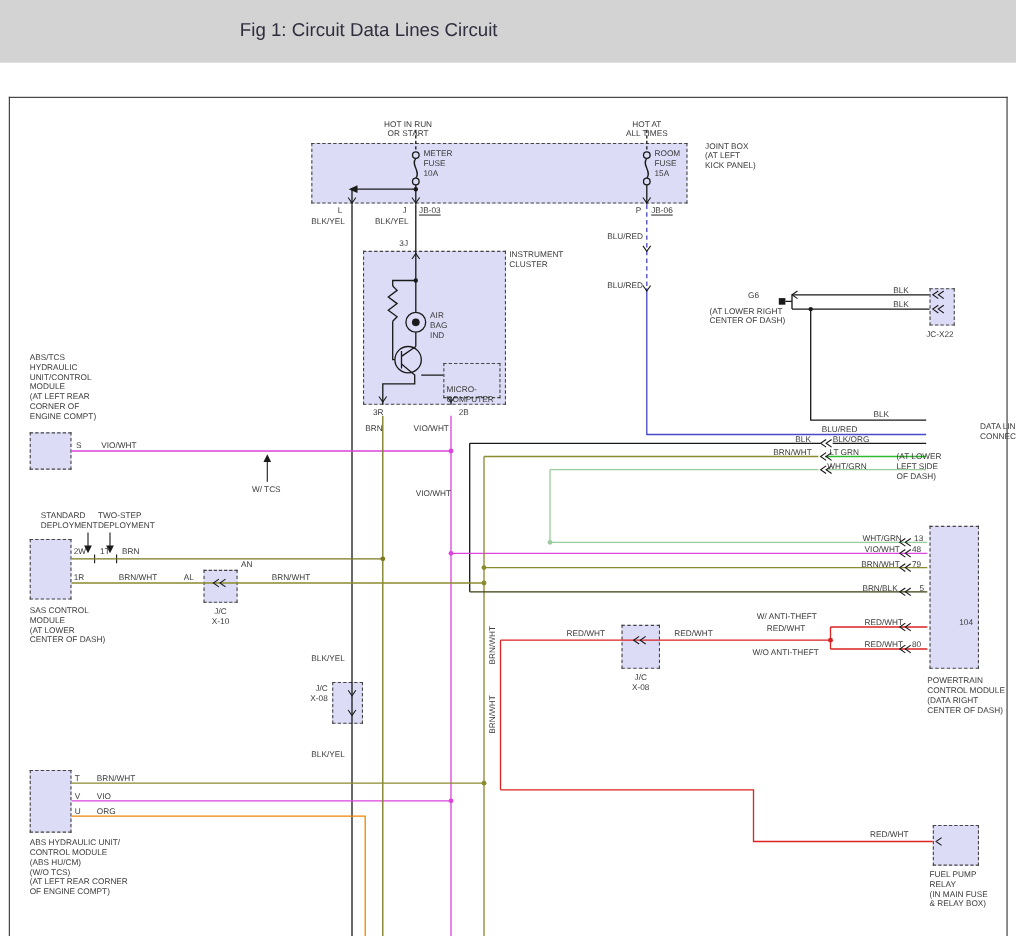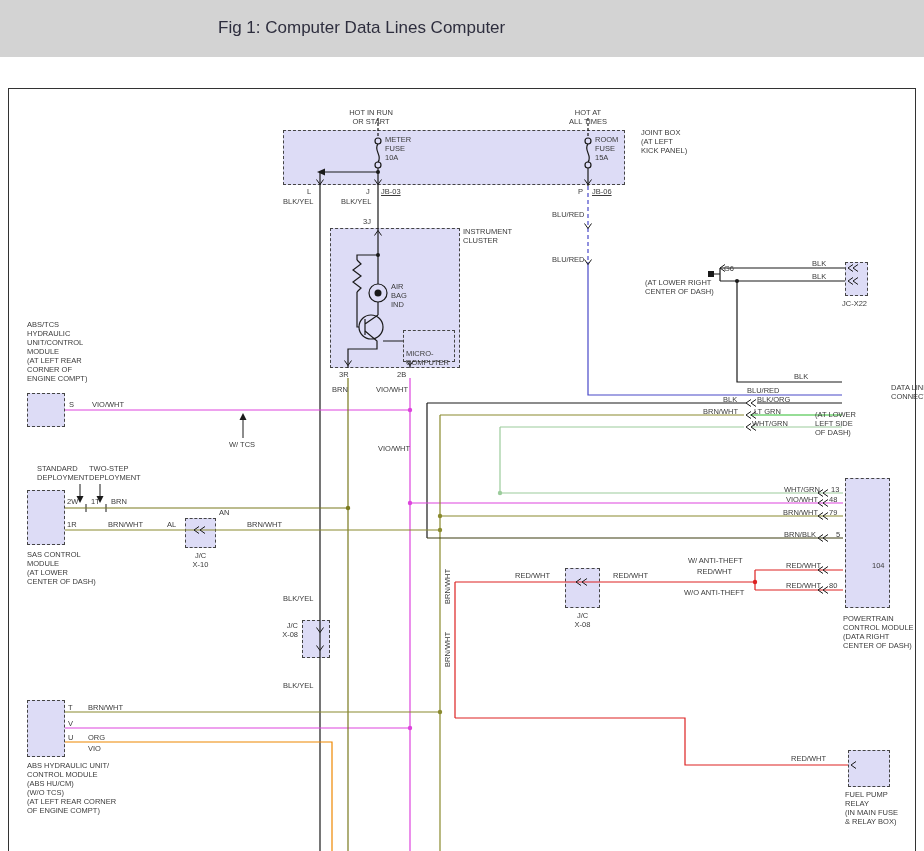--- a/index.html
+++ b/index.html
@@ -13,21 +13,21 @@
   .c { text-align:center; }
   .r { text-align:right; }
   .u { text-decoration:underline; cursor:pointer; }
   .rot { transform:rotate(-90deg); transform-origin:0 0; }
   svg.wires { position:absolute; left:0; top:0; }
 </style>
 </head>
 <body>
 
 <div class="titlebar"></div>
-<div class="title">Fig 1: Computer Data Lines Computer</div>
+<div class="title">Fig 1: Circuit Data Lines Circuit</div>
 
 <div class="frame"></div>
 
 <div class="dbox" style="left:283px;top:130px;width:342px;height:55px"></div>
 <div class="dbox" style="left:330px;top:228px;width:130px;height:140px"></div>
 <div class="dbox" style="left:403px;top:330px;width:52px;height:32px"></div>
 <div class="dbox" style="left:27px;top:393px;width:38px;height:34px"></div>
 <div class="dbox" style="left:27px;top:490px;width:38px;height:55px"></div>
 <div class="dbox" style="left:185px;top:518px;width:31px;height:30px"></div>
 <div class="dbox" style="left:302px;top:620px;width:28px;height:38px"></div>
@@ -157,21 +157,21 @@
 
 <div class="lbl" style="left:463px;top:227px">INSTRUMENT
 CLUSTER</div>
 <div class="lbl" style="left:363px;top:217px">3J</div>
 <div class="lbl" style="left:391px;top:282px">AIR
 BAG
 IND</div>
 <div class="lbl" style="left:406px;top:349px">MICRO-
 COMPUTER</div>
 <div class="lbl" style="left:339px;top:370px">3R</div>
-<div class="lbl" style="left:397px;top:370px">2B</div>
+<div class="lbl" style="left:417px;top:370px">2B</div>
 <div class="lbl" style="left:332px;top:385px">BRN</div>
 <div class="lbl" style="left:376px;top:385px">VIO/WHT</div>
 
 <div class="lbl" style="left:27px;top:320px">ABS/TCS
 HYDRAULIC
 UNIT/CONTROL
 MODULE
 (AT LEFT REAR
 CORNER OF
 ENGINE COMPT)</div>
@@ -201,21 +201,21 @@
 
 <div class="lbl" style="left:283px;top:594px">BLK/YEL</div>
 <div class="lbl r" style="left:272px;top:621px;width:26px">J/C
 X-08</div>
 <div class="lbl" style="left:283px;top:681px">BLK/YEL</div>
 
 <div class="lbl" style="left:378px;top:444px">VIO/WHT</div>
 <div class="lbl rot" style="left:443px;top:604px">BRN/WHT</div>
 <div class="lbl rot" style="left:443px;top:667px">BRN/WHT</div>
 
-<div class="lbl" style="left:724px;top:264px">G6</div>
+<div class="lbl" style="left:680px;top:264px">G6</div>
 <div class="lbl" style="left:645px;top:278px">(AT LOWER RIGHT
 CENTER OF DASH)</div>
 <div class="lbl" style="left:812px;top:259px">BLK</div>
 <div class="lbl" style="left:812px;top:272px">BLK</div>
 <div class="lbl" style="left:842px;top:299px">JC-X22</div>
 
 <div class="lbl" style="left:794px;top:372px">BLK</div>
 <div class="lbl" style="left:747px;top:386px">BLU/RED</div>
 <div class="lbl" style="left:723px;top:395px">BLK</div>
 <div class="lbl" style="left:757px;top:395px">BLK/ORG</div>
@@ -249,21 +249,21 @@
 CENTER OF DASH)</div>
 
 <div class="lbl" style="left:515px;top:571px">RED/WHT</div>
 <div class="lbl" style="left:613px;top:571px">RED/WHT</div>
 <div class="lbl c" style="left:565px;top:611px;width:35px">J/C
 X-08</div>
 
 <div class="lbl" style="left:68px;top:703px">T</div>
 <div class="lbl" style="left:88px;top:703px">BRN/WHT</div>
 <div class="lbl" style="left:68px;top:719px">V</div>
-<div class="lbl" style="left:88px;top:744px">VIO</div>
+<div class="lbl" style="left:88px;top:719px">VIO</div>
 <div class="lbl" style="left:68px;top:733px">U</div>
 <div class="lbl" style="left:88px;top:733px">ORG</div>
 <div class="lbl" style="left:27px;top:761px">ABS HYDRAULIC UNIT/
 CONTROL MODULE
 (ABS HU/CM)
 (W/O TCS)
 (AT LEFT REAR CORNER
 OF ENGINE COMPT)</div>
 
 <div class="lbl" style="left:791px;top:754px">RED/WHT</div>

